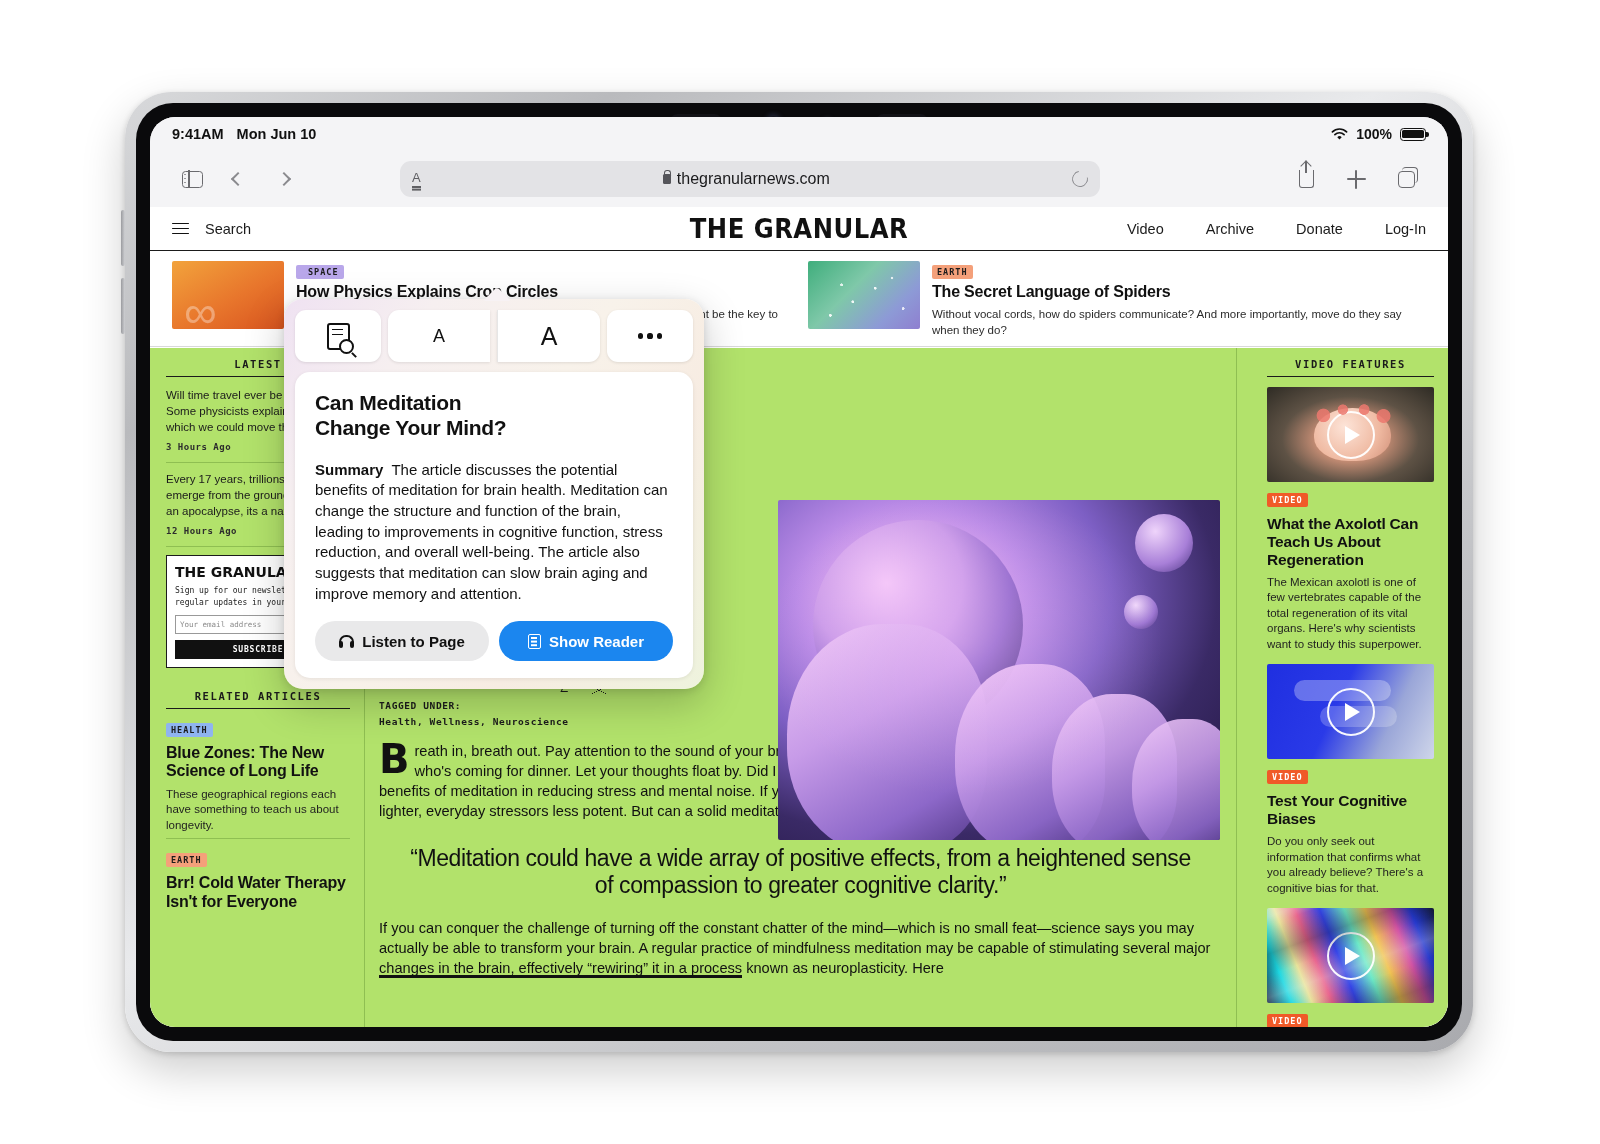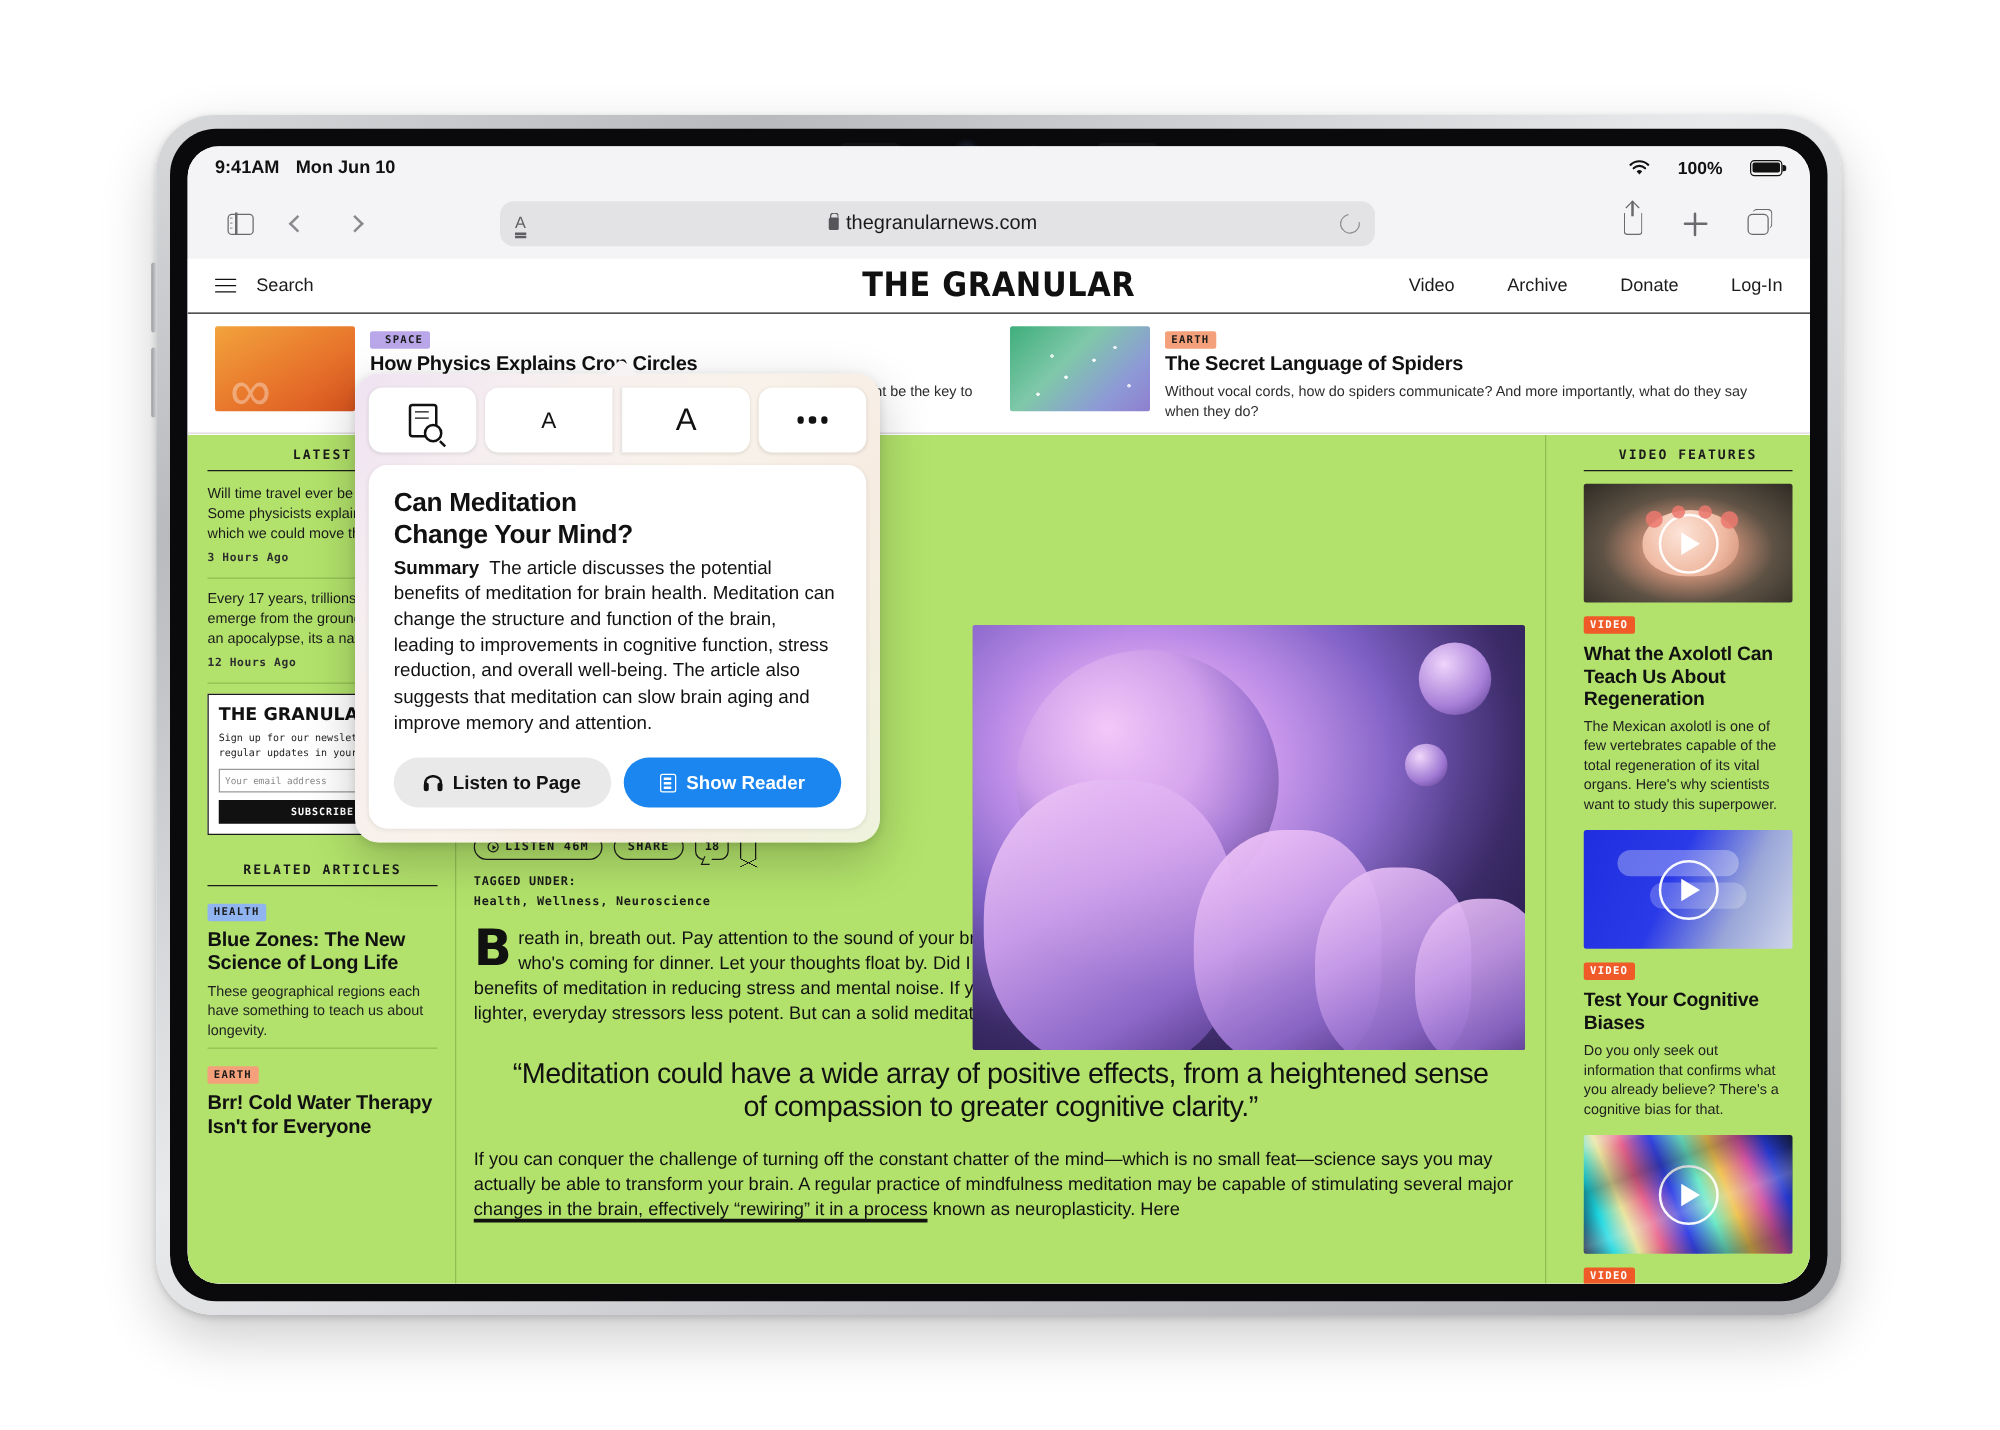--- a/index.html
+++ b/index.html
@@ -45,21 +45,21 @@
   .cam-dot { width:11px; height:11px; border-radius:50%; background:#16161c; box-shadow:0 0 5px 2px rgba(60,70,110,.45); }
   .cam-dot.small { width:5px;height:5px; box-shadow:0 0 4px 2px rgba(70,75,95,.30);}
   .cam-pill { width:52px;height:15px;border-radius:9px;background:#121217; }
 
   
   .statusbar {
     position:relative; height:34px; background:#f4f4f6;
     display:flex; align-items:center; padding:0 22px; font-size:14.5px; font-weight:bold; color:#111;
   }
   .sb-left { display:flex; gap:13px; align-items:center; }
-  .sb-right { margin-left:auto; display:flex; gap:22px; align-items:center; font-size:14px; }
+  .sb-right { margin-left:auto; display:flex; gap:8px; align-items:center; font-size:14px; }
   .wifi { display:inline-block; width:17px; height:13px; position:relative; }
   .battery { width:26px; height:13px; border:1.6px solid #111; border-radius:3.6px; position:relative; padding:1.4px; }
   .battery::after { content:""; position:absolute; right:-3.6px; top:3.4px; width:2.2px; height:5px; background:#111; border-radius:0 2px 2px 0;}
   .battery i { display:block; width:100%; height:100%; background:#111; border-radius:1.6px;}
 
   
   .toolbar {
     height:56px; background:#f4f4f6; display:flex; align-items:center; padding:0 22px; gap:6px;
     position:relative;
   }
@@ -244,21 +244,21 @@
   .pop-tool.t2{ flex:1; border-radius:11px 0 0 11px; }
   .pop-tool.t3{ flex:1; border-radius:0 11px 11px 0; border-left:1px solid #e6e6e6; }
   .pop-tool.t4{ width:86px; }
   .reader-glyph{ width:23px;height:27px;border:2.1px solid #111;border-radius:3px;position:relative;}
   .reader-glyph i{position:absolute;left:3.6px;right:4.6px;top:4px;height:1.8px;background:#111;box-shadow:0 5px 0 #111;}
   .reader-glyph::after{content:"";position:absolute;right:-6px;bottom:-6px;width:11px;height:11px;border:2.1px solid #111;border-radius:50%;background:#fff;}
   .reader-glyph::before{content:"";position:absolute;right:-9px;bottom:-9px;width:6px;height:2.1px;background:#111;transform:rotate(45deg);z-index:2;}
   .A-sm{font-size:18px;color:#111;} .A-lg{font-size:25px;color:#111;}
   .dots{display:flex;gap:4.5px;} .dots span{width:5.2px;height:5.2px;border-radius:50%;background:#111;}
   .pop-panel{ background:#fff; border-radius:15px; padding:19px 20px 17px; box-shadow:0 1px 4px rgba(0,0,0,.08);}
-  .pop-title{ font-size:21px; font-weight:bold; color:#111; line-height:1.18; letter-spacing:-.3px; margin-bottom:4px;}
+  .pop-title{ font-size:21px; font-weight:bold; color:#111; line-height:1.18; letter-spacing:-.3px; margin-bottom:19px;}
   .pop-summary{ font-size:15px; color:#111; line-height:1.38; margin-bottom:17px;}
   .pop-summary b{ font-weight:bold; }
   .pop-btns{ display:flex; gap:10px; }
   .pbtn{ flex:1; height:40px; border-radius:20px; display:flex; align-items:center; justify-content:center; gap:8px;
      font-size:15px; font-weight:bold; }
   .pbtn.listen{ background:#e9e9ea; color:#111;}
   .pbtn.reader{ background:#1b86ef; color:#fff;}
   .hp{width:15px;height:13px;position:relative;}
   .hp::before{content:"";position:absolute;left:0;right:0;top:0;height:7px;border:2px solid #111;border-bottom:none;border-radius:7px 7px 0 0;}
   .hp::after{content:"";position:absolute;left:0;bottom:0;width:4px;height:7px;background:#111;border-radius:2px;
@@ -359,21 +359,21 @@
                 <span class="kicker k-space">SPACE</span>
                 <div class="teaser-title">How Physics Explains Crop Circles</div>
                 <div class="teaser-desc">Whether crop circles are evidence of alien life or elaborate hoaxes, physics might be the key to understanding them.</div>
               </div>
             </div>
             <div class="teaser">
               <div class="teaser-thumb tt-web"></div>
               <div class="teaser-body">
                 <span class="kicker k-earth">EARTH</span>
                 <div class="teaser-title">The Secret Language of Spiders</div>
-                <div class="teaser-desc">Without vocal cords, how do spiders communicate? And more importantly, what do they say when they do?</div>
+                <div class="teaser-desc">Without vocal cords, how do spiders communicate? And more importantly, move do they say when they do?</div>
               </div>
             </div>
           </div>
 
           <div class="green-body">
 
             <div class="col-left">
               <div class="sec-head">LATEST</div>
               <div class="latest-item">
                 <span>Will time travel ever be possible? Some physicists explain the ways in which we could move through time.</span>

